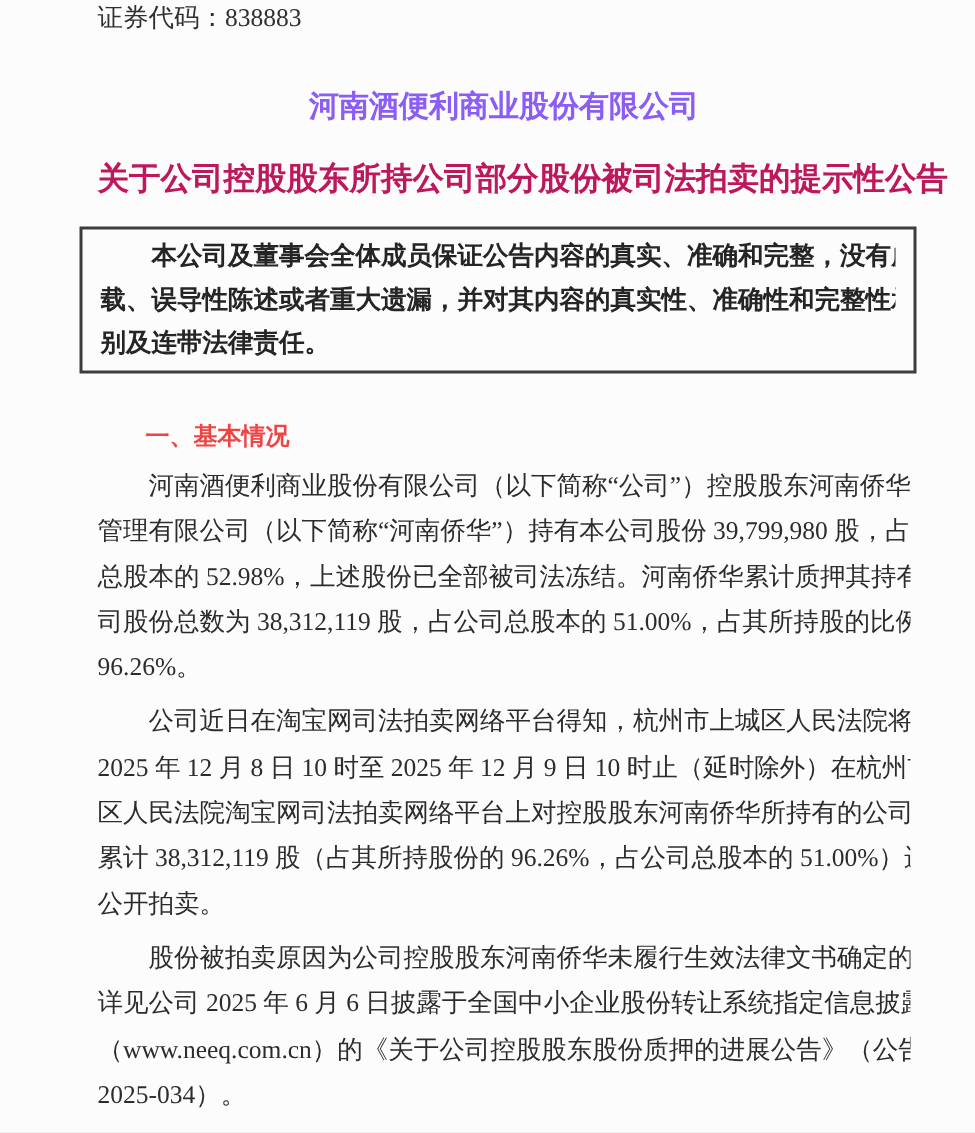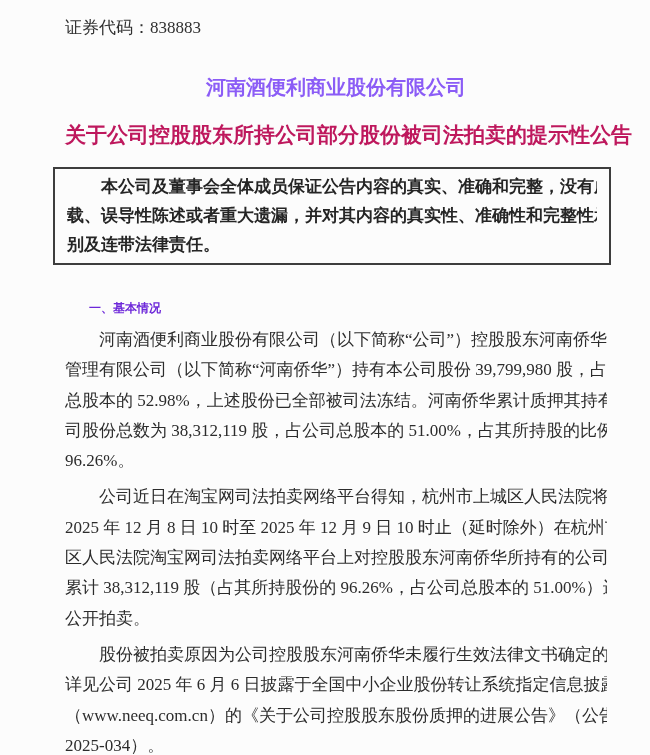--- a/index.html
+++ b/index.html
@@ -10,21 +10,21 @@
   .page {
     position: relative;
     width: 650px;
     height: 755px;
     margin: 0 auto;
     background: #fcfcfc;
     color: #2c2c2c;
     font-family: "Liberation Serif", "DejaVu Serif", serif;
     overflow: hidden;
     box-sizing: border-box;
-    padding: 16px 43px 0 65px;
+    padding: 0 43px 0 65px;
   }
   
   .doc-header {
     display: flex;
     justify-content: space-between;
     align-items: baseline;
     font-size: 17px;
     line-height: 24px;
     white-space: nowrap;
     color: #303030;
@@ -55,25 +55,25 @@
     border: 2px solid #3d3d3d;
     padding: 3px 12px 4px 12px;
     font-weight: 700;
     font-size: 17px;
     color: #252525;
   }
   .disclaimer-box .ln { line-height: 29px; }
 
   .section-heading {
     margin: 30px 0 0 0;
-    font-size: 12px;
+    font-size: 16px;
     font-weight: 700;
     line-height: 26px;
     text-indent: 2em;
-    color: #6d28d9;
+    color: #ef4444;
     white-space: nowrap;
   }
 
   .body-para { margin: 4px 0 0 0; font-size: 17px; }
   .body-para + .body-para { margin-top: 6px; }
   .body-para .ln { line-height: 30.3px; }
 
   
   .ln {
     text-align: justify;

